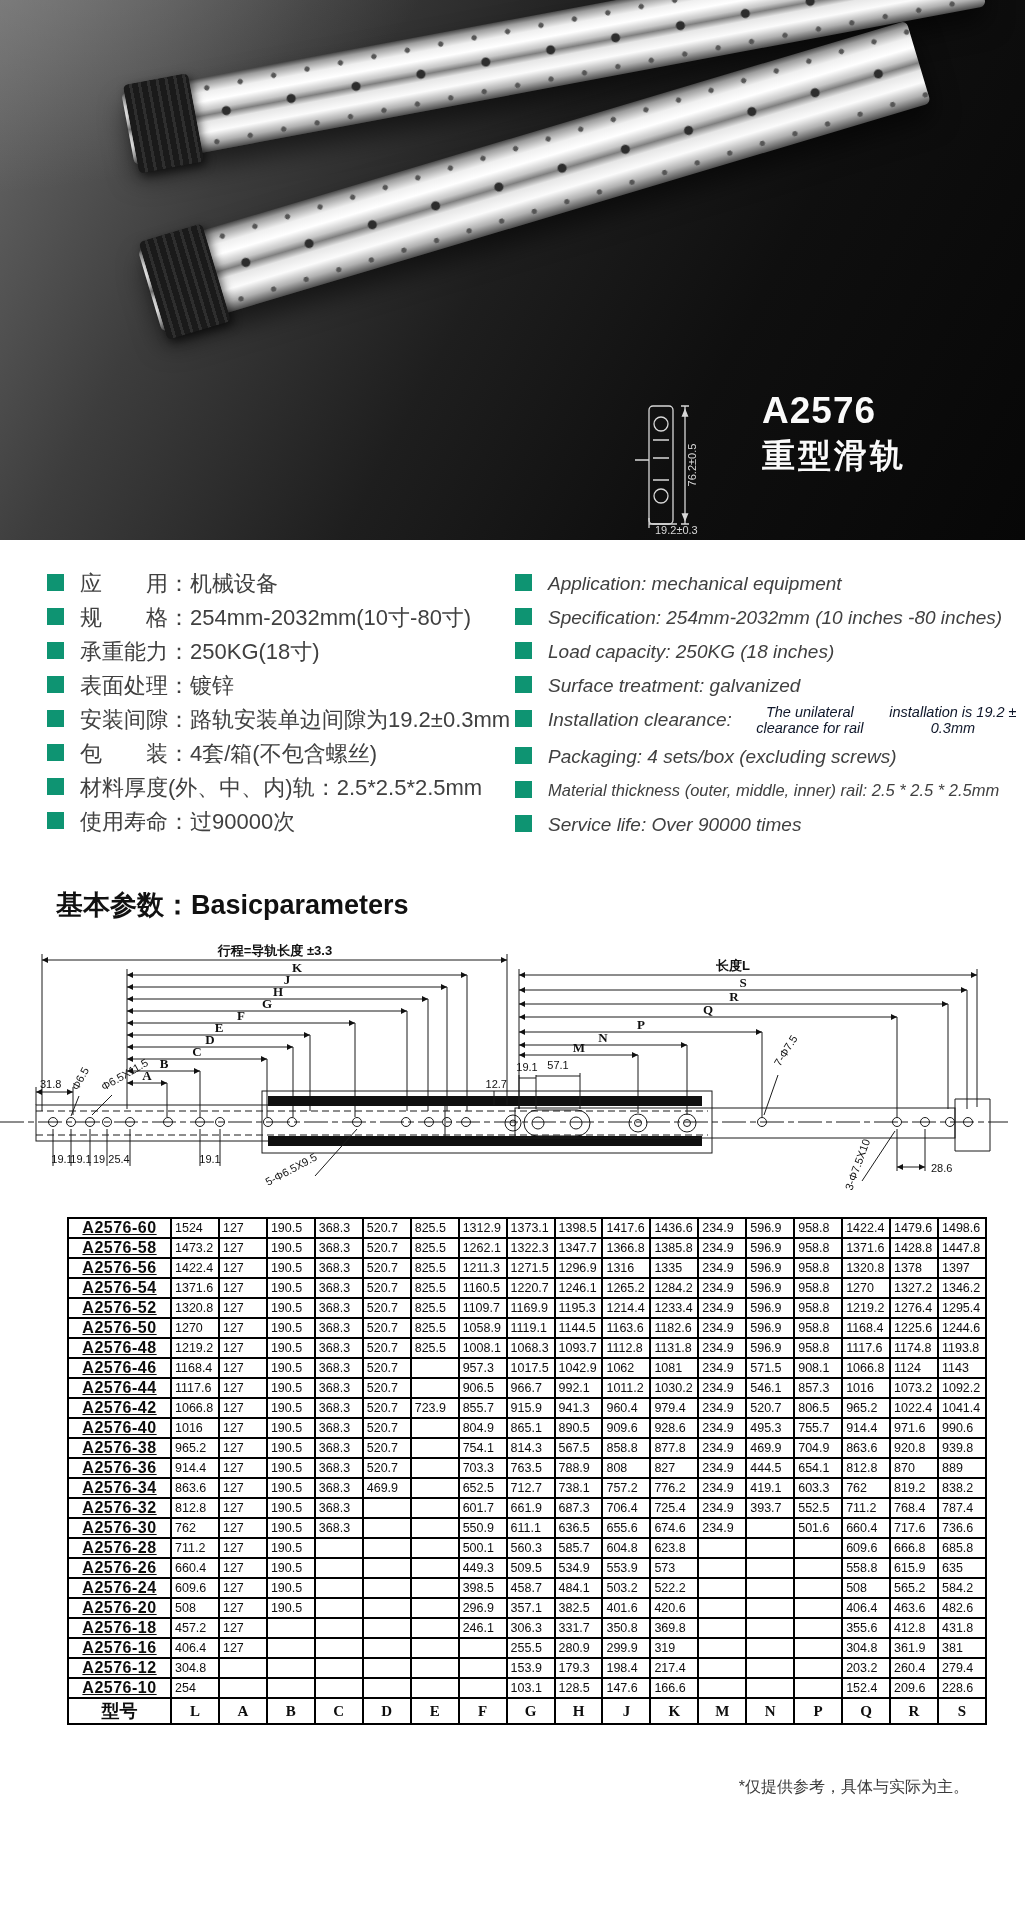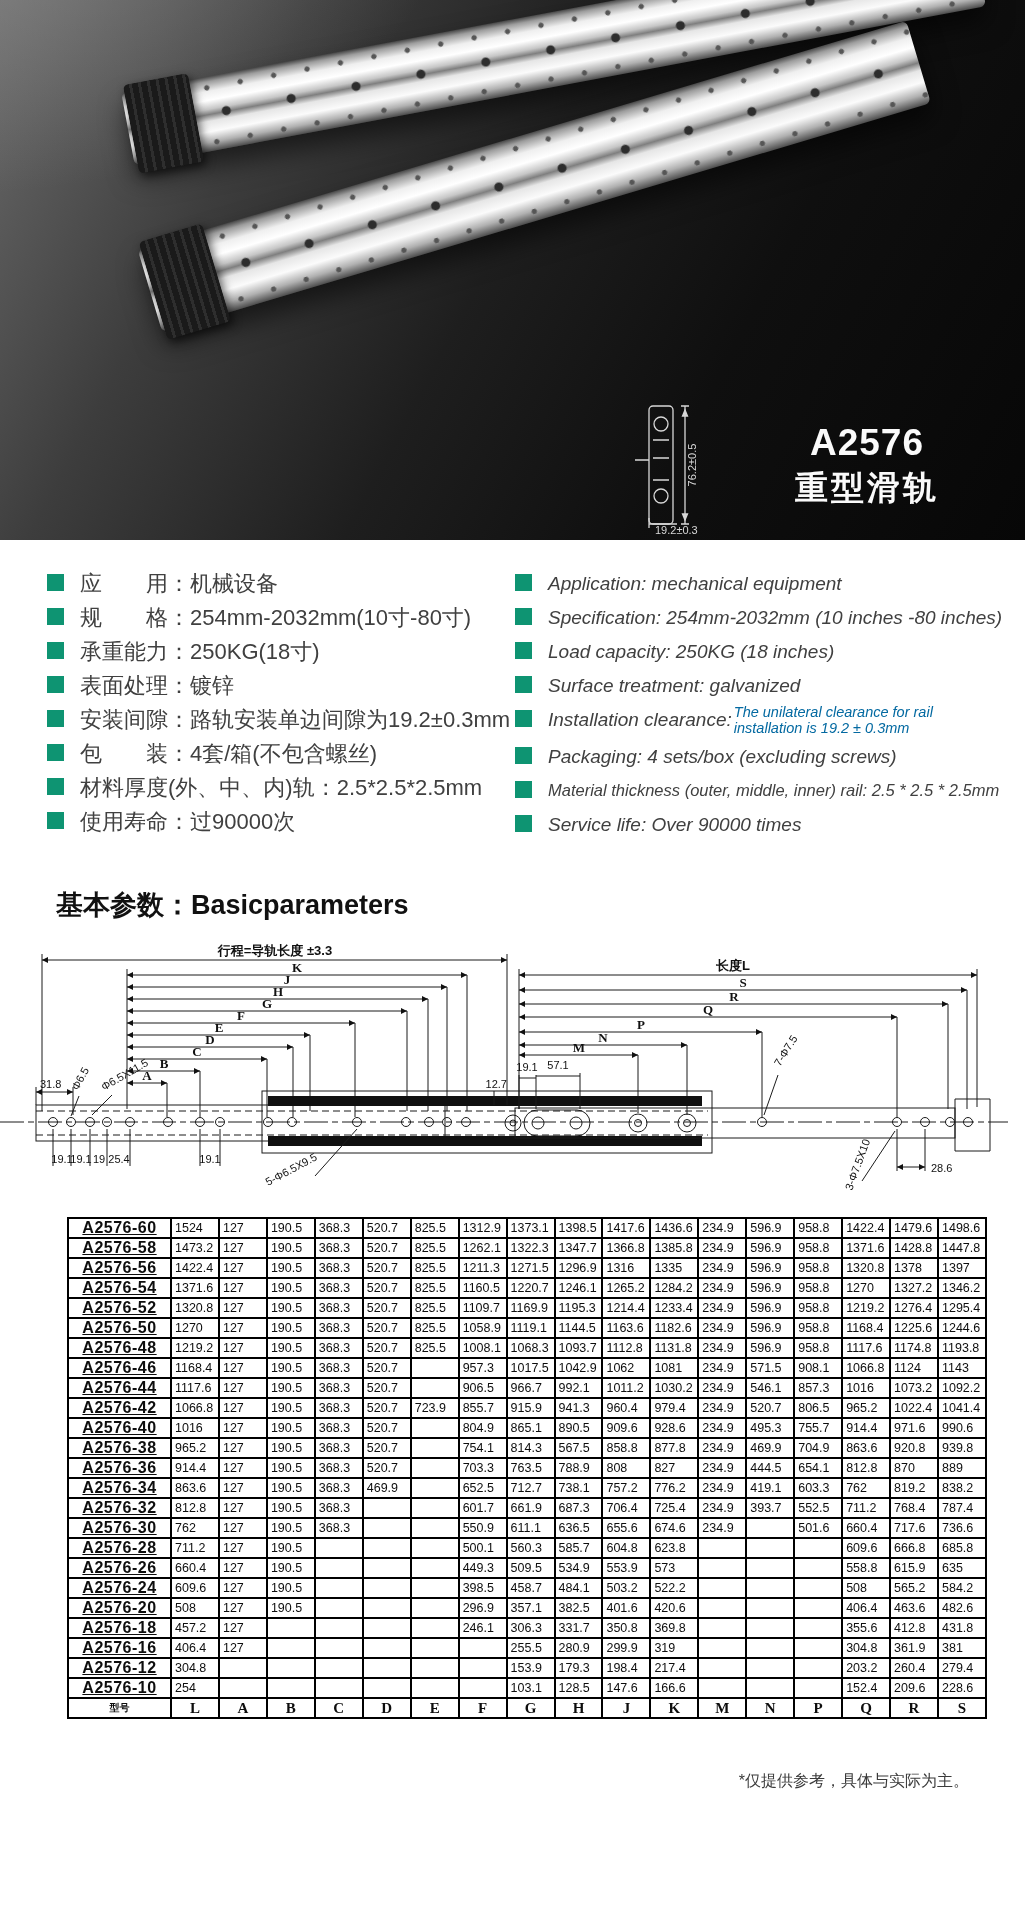--- a/index.html
+++ b/index.html
@@ -33,37 +33,37 @@
     background-size:66px 100%,34px 100%,34px 100%;
     background-repeat:repeat-x;
   }
   .rail-cap{
     position:absolute;left:3px;top:-7px;width:66px;height:calc(100% + 16px);
     background:
       repeating-linear-gradient(90deg,#1a1a1a 0 6px,#2e2e2e 6px 9px),
       #161616;
     border-radius:5px;box-shadow:2px 4px 10px rgba(0,0,0,.6);
   }
-  .hero-title{position:absolute;left:762px;top:422px;width:210px;text-align:center;color:#fafafa;}
+  .hero-title{position:absolute;left:762px;top:390px;width:210px;color:#fafafa;}
   .hero-title .model{font-size:37px;font-weight:700;letter-spacing:1px;}
   .hero-title .category{font-size:33px;font-weight:600;letter-spacing:3px;margin-top:2px;}
   .cross-section{position:absolute;left:633px;top:396px;}
   .cross-section *{vector-effect:non-scaling-stroke;}
   .cs-t{font-size:11px;fill:#d8d8d8;font-family:"Liberation Sans",sans-serif;}
   
   .specs{display:flex;padding:30px 0 0 47px;}
   .col-cn{width:468px;}
   .col-en{width:505px;font-style:italic;}
   .spec-row{display:flex;align-items:flex-start;margin-bottom:7px;min-height:23px;}
   .bullet{flex:0 0 auto;width:17px;height:17px;background:#0e9472;margin:4px 16px 0 0;}
   .spec-text{font-size:22px;line-height:27px;color:#404040;white-space:nowrap;}
   .col-en .spec-text{font-size:19px;line-height:27px;}
   .col-en .spec-row:nth-child(7) .spec-text{font-size:16.5px;}
-  .spec-note{display:flex;flex-direction:column;font-size:14.5px;line-height:16px;
-    color:#0369a1;margin-top:-2px;padding-left:2px;}
+  .spec-note{display:flex;flex-direction:row;font-size:14.5px;line-height:16px;
+    color:#0f172a;margin-top:-2px;padding-left:2px;text-align:center;}
   
   .section-heading{margin:42px 0 0 56px;font-size:27px;font-weight:700;color:#111;}
   
   .diagram{display:block;margin-top:16px;width:1025px;height:268px;}
   .dg{stroke:#1b1b1b;stroke-width:1;fill:none;}
   .dgf{fill:#101010;stroke:none;}
   .dsh{stroke:#1b1b1b;stroke-width:1;fill:none;stroke-dasharray:7 4;}
   .dtx{font-size:11px;fill:#111;font-family:"Liberation Sans",sans-serif;}
   .dletter{font-size:13px;font-weight:700;fill:#111;font-family:"Liberation Serif",serif;}
   .dcjk{font-size:13px;font-weight:700;fill:#111;}
@@ -74,21 +74,21 @@
     font-size:12.5px;color:#0d0d0d;overflow:hidden;white-space:nowrap;
   }
   .params-table td.model{
     width:101px;text-align:center;font-weight:700;font-size:16px;
     text-decoration:underline;letter-spacing:.5px;padding:0;
   }
   .params-table td.hdr{
     text-align:center;font-weight:700;font-size:15px;padding:0;
     font-family:"Liberation Serif",serif;
   }
-  .params-table td.model-h{font-family:Liberation Mono, monospace;font-size:10px;text-decoration:none;}
+  .params-table td.model-h{font-family:Liberation Mono, monospace;font-size:18px;text-decoration:none;}
   
   .footnote{margin-top:52px;text-align:right;padding-right:56px;font-size:16px;color:#3a3a3a;}
 </style>
 </head>
 <body>
 
 <div class="hero">
   <div class="rail rail-a">
     <div class="rail-body"></div>
     <div class="rail-holes"></div>

